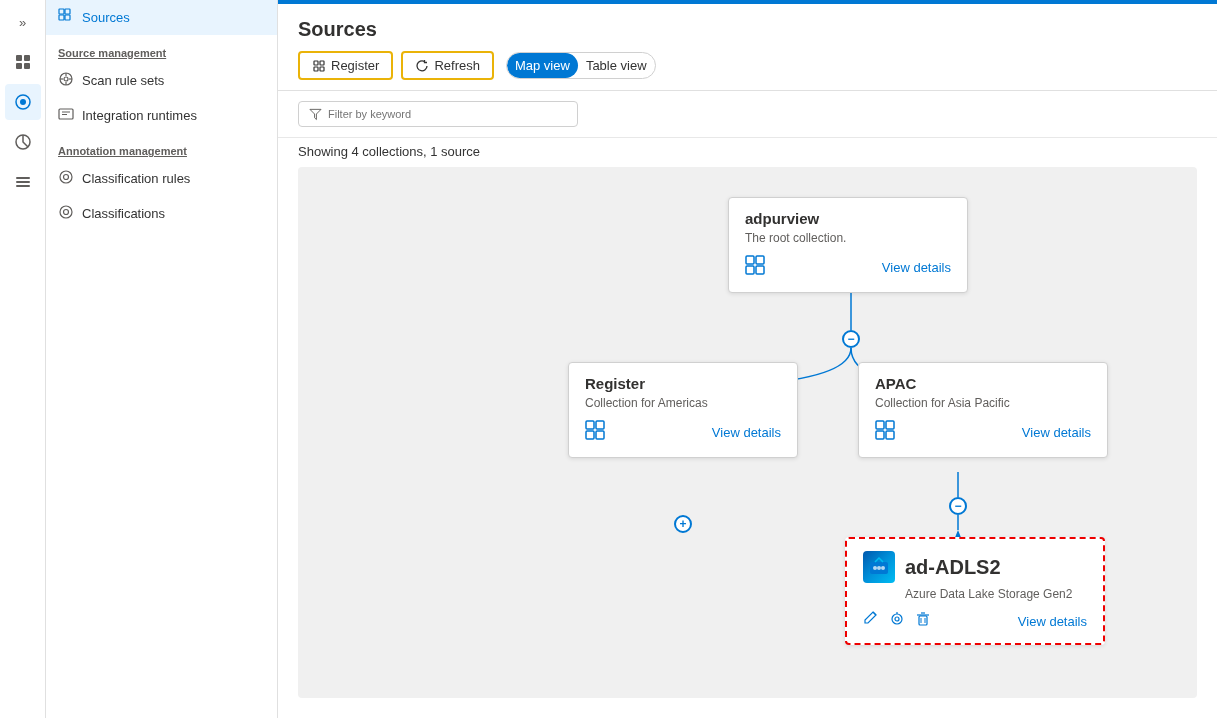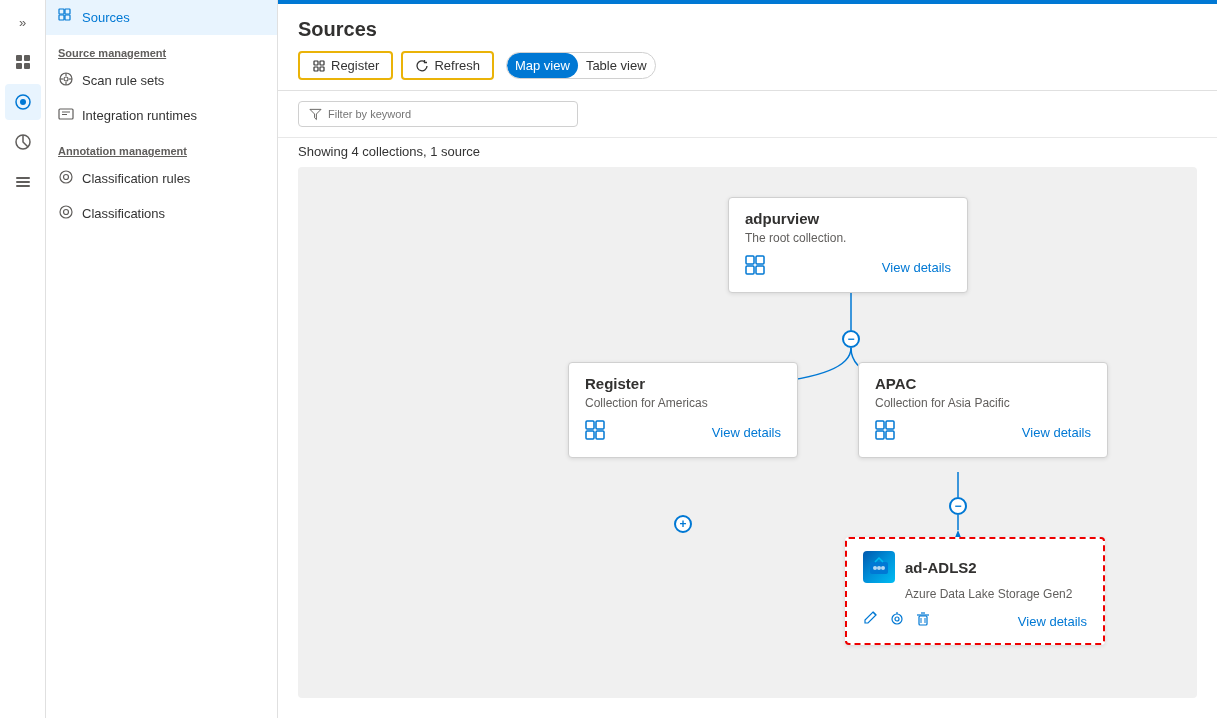--- a/index.html
+++ b/index.html
@@ -222,21 +222,21 @@
       height: 32px;
       background: linear-gradient(135deg, #0058ad 0%, #0091da 50%, #00bcf2 100%);
       border-radius: 4px;
       display: flex;
       align-items: center;
       justify-content: center;
       color: #fff;
       font-size: 14px;
     }
     .source-name {
-      font-size: 15px;
+      font-size: 20px;
       font-weight: 600;
       color: #323130;
       text-align: center;
     }
     .source-type {
       font-size: 12px;
       color: #605e5c;
       margin-bottom: 10px;
       padding-left: 42px;
     }

